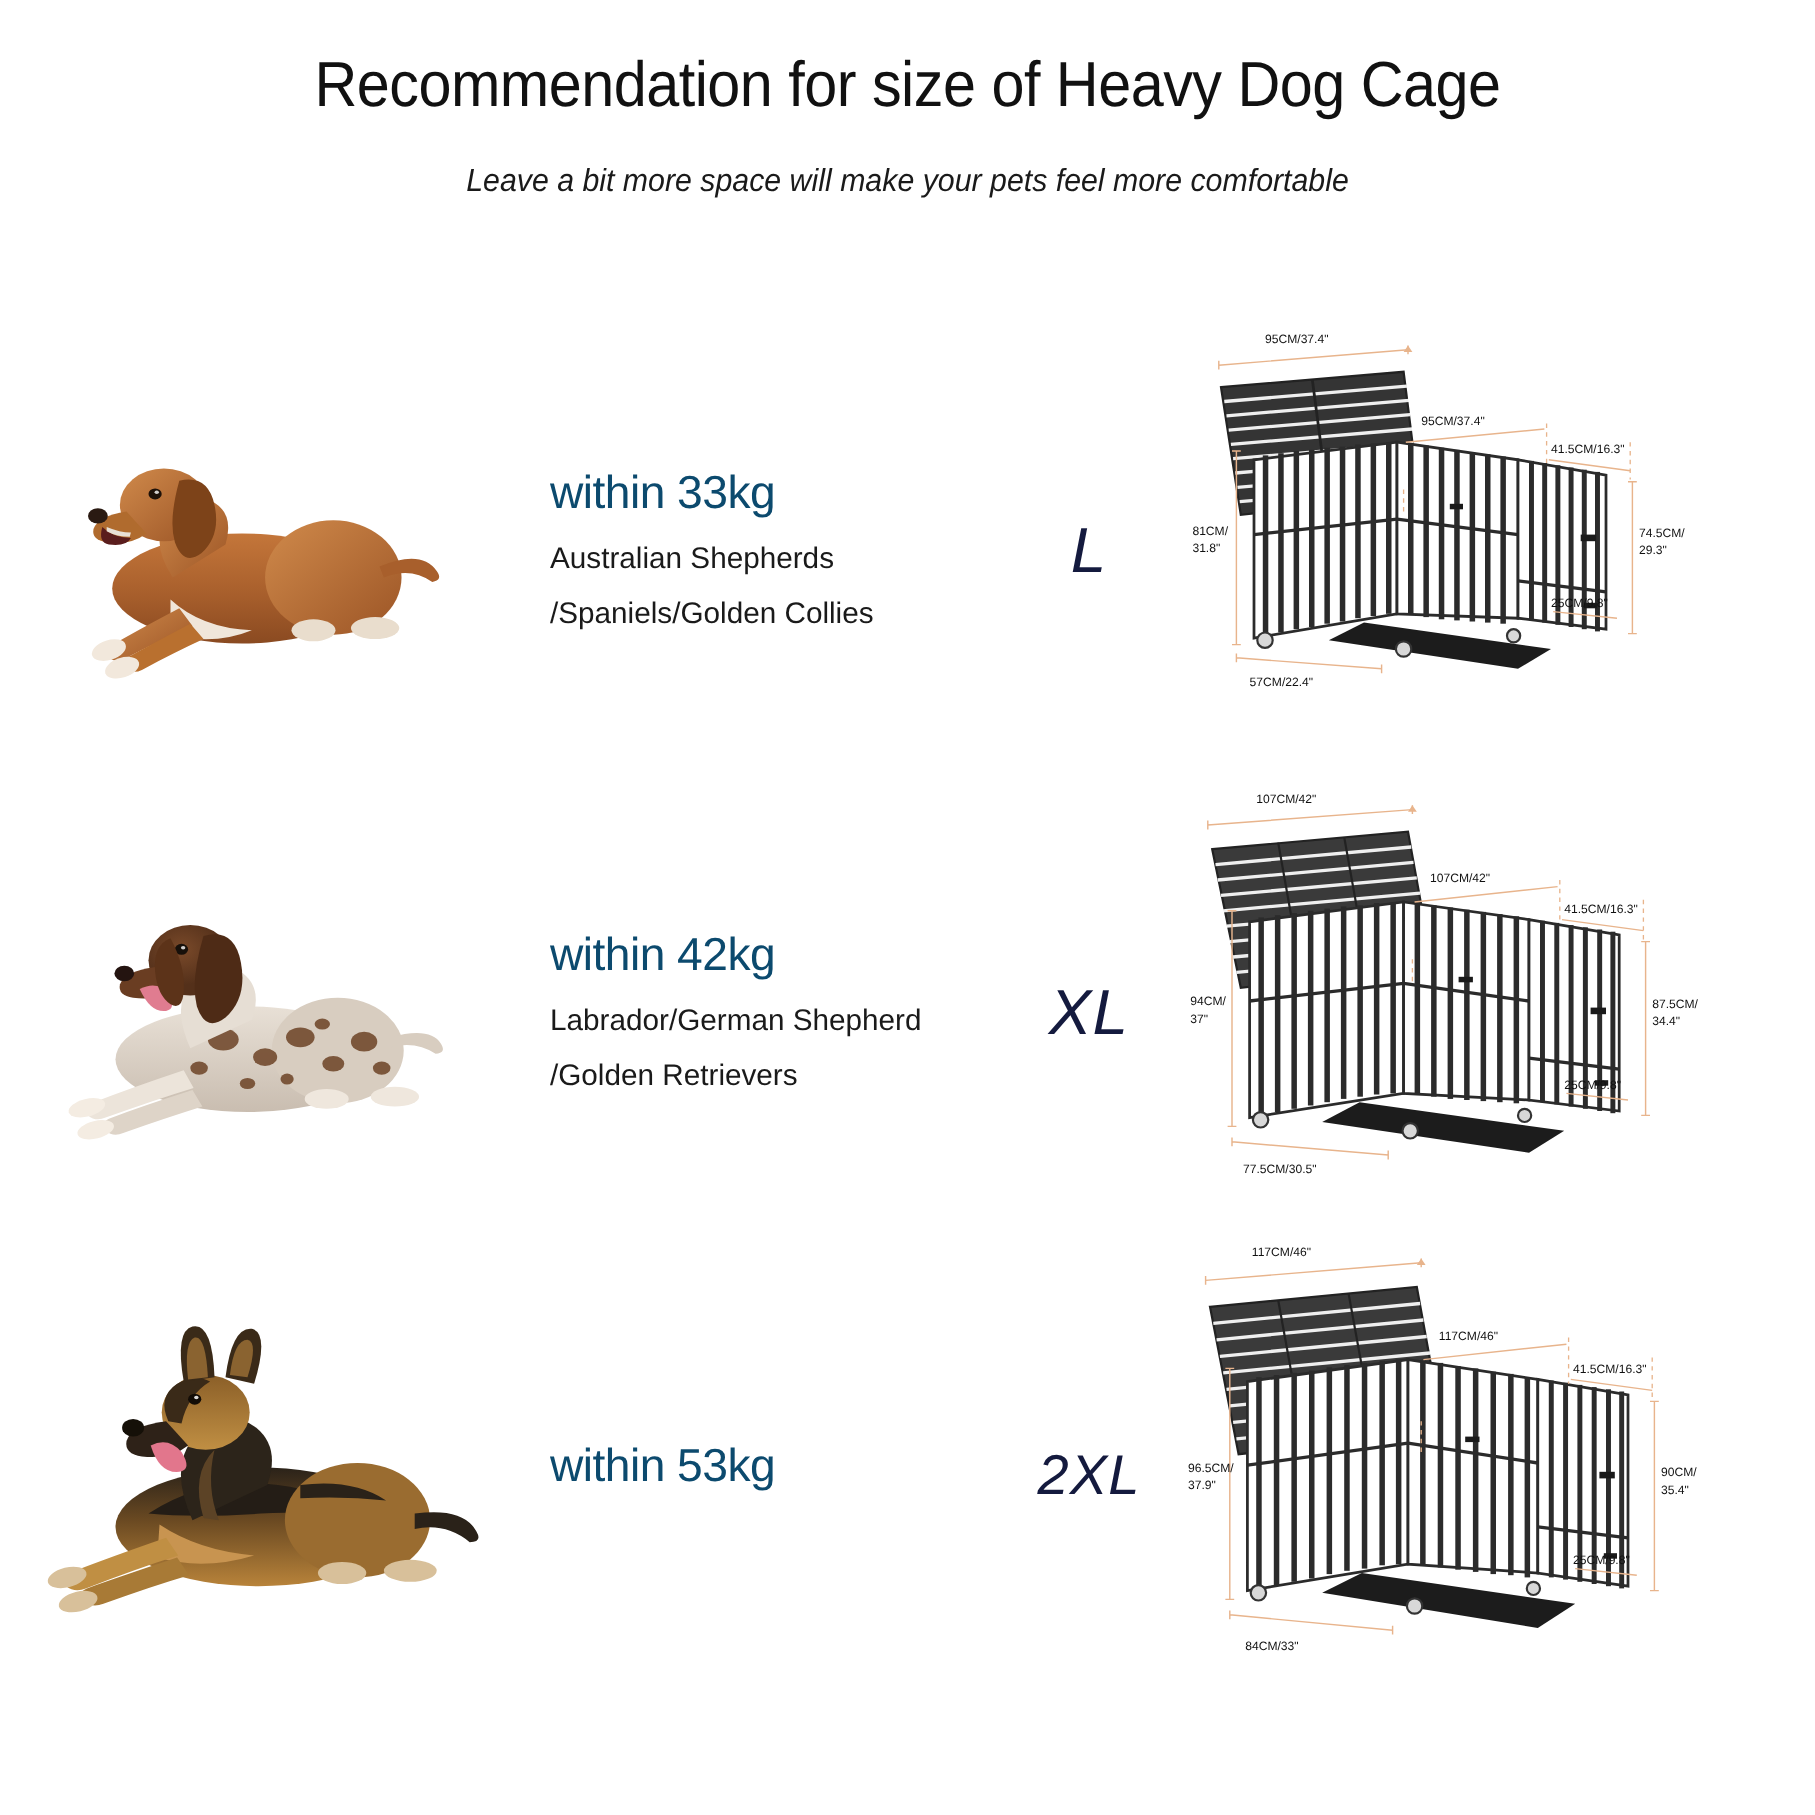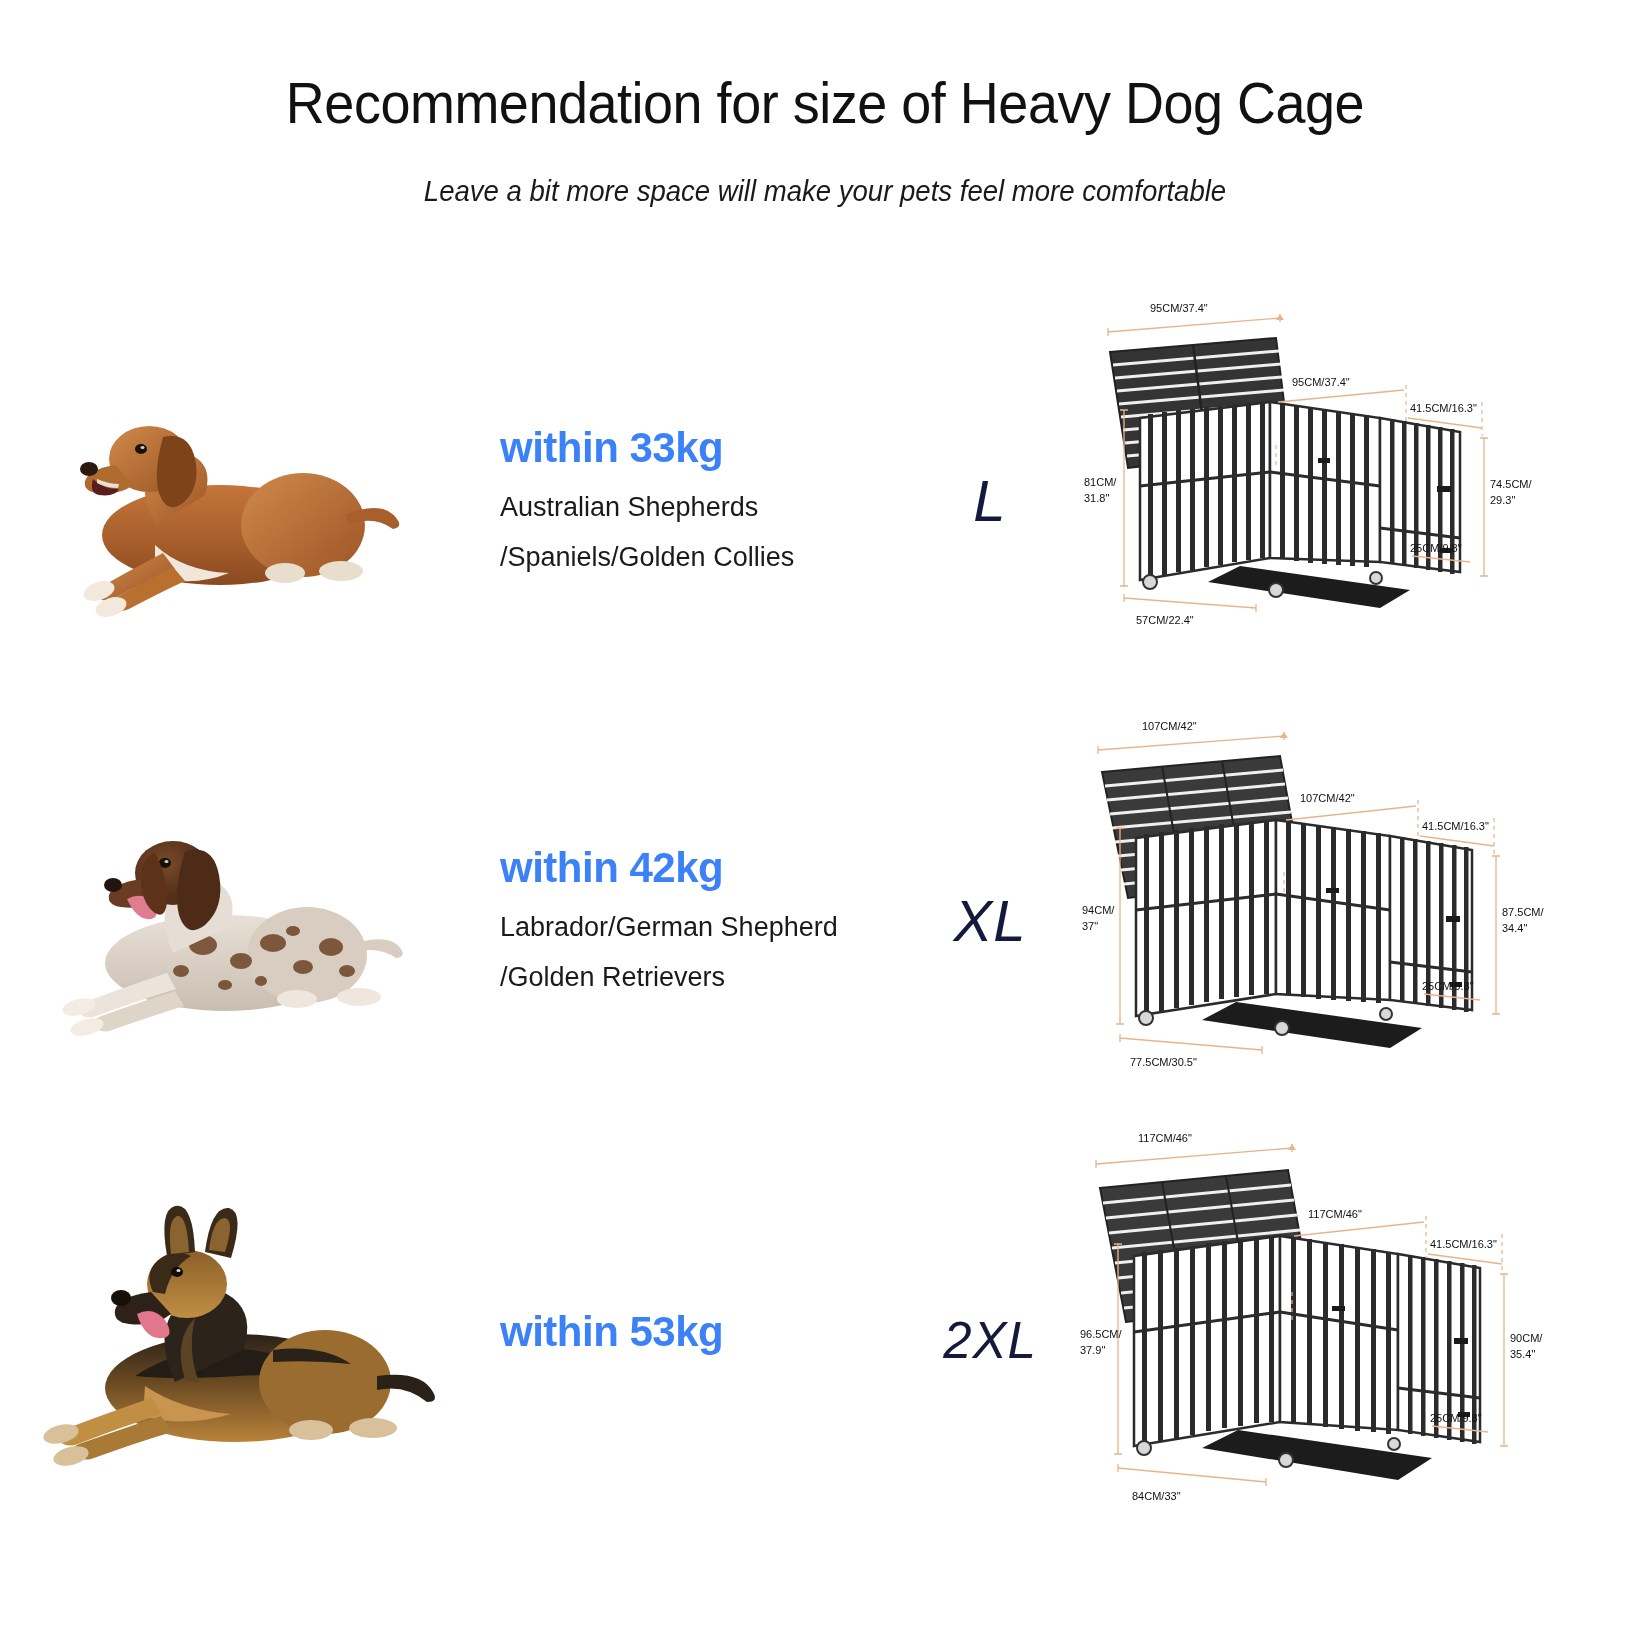--- a/index.html
+++ b/index.html
@@ -6,21 +6,21 @@
   body {
     width: 1650px; height: 1650px;
     background: #ffffff;
     font-family: "Liberation Sans", sans-serif;
     overflow: hidden;
     position: relative;
   }
   .page { width: 1650px; height: 1650px; position: relative; }
 
   
-  .header { width: 100%; padding-top: 70px; text-align: center; }
+  .header { width: 100%; padding-top: 44px; text-align: center; }
   .title {
     font-size: 58px;
     font-weight: 400;
     color: #111111;
     letter-spacing: -0.5px;
     line-height: 1.15;
     transform: scaleX(0.93);
   }
   .subtitle {
     margin-top: 38px;
@@ -46,22 +46,22 @@
     position: relative;
     display: flex; align-items: center; justify-content: center;
   }
 
   .text-cell {
     width: 430px; min-width: 430px;
     padding-left: 30px;
   }
   .weight {
     font-size: 42px;
-    font-weight: 700;
-    color: #3b82f6;
+    font-weight: 400;
+    color: #0c4a6e;
     letter-spacing: -0.5px;
     margin-bottom: 16px;
   }
   .breeds {
     font-size: 27px;
     font-weight: 400;
     color: #1a1a1a;
     line-height: 1.42;
     margin-top: 12px;
   }

